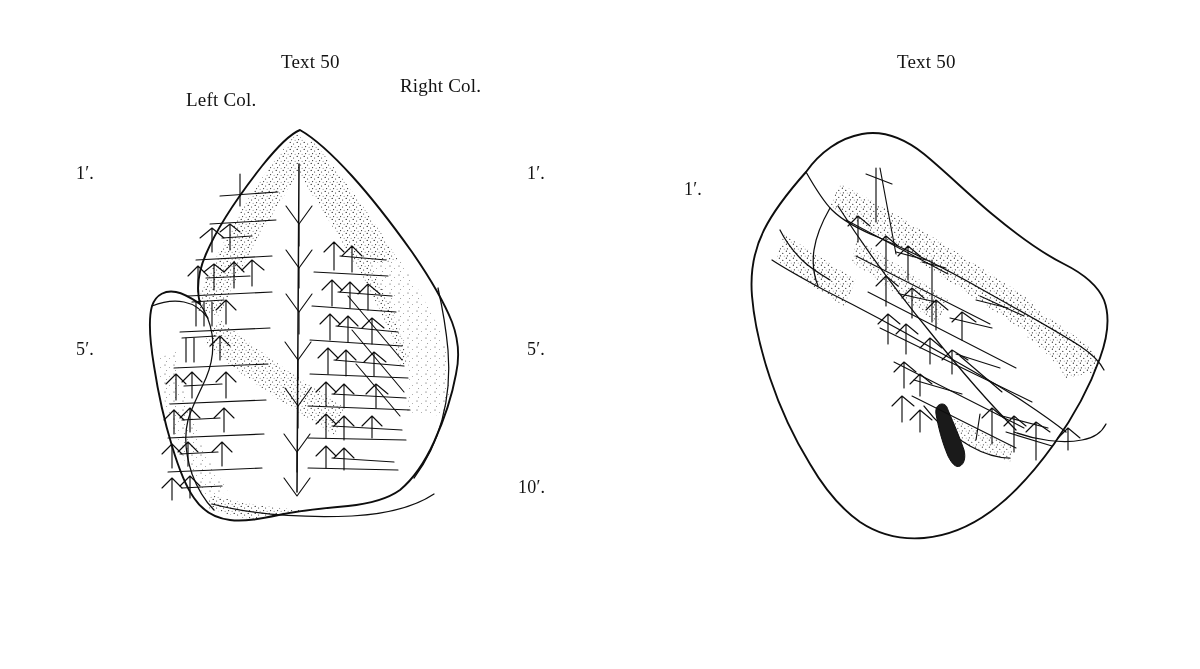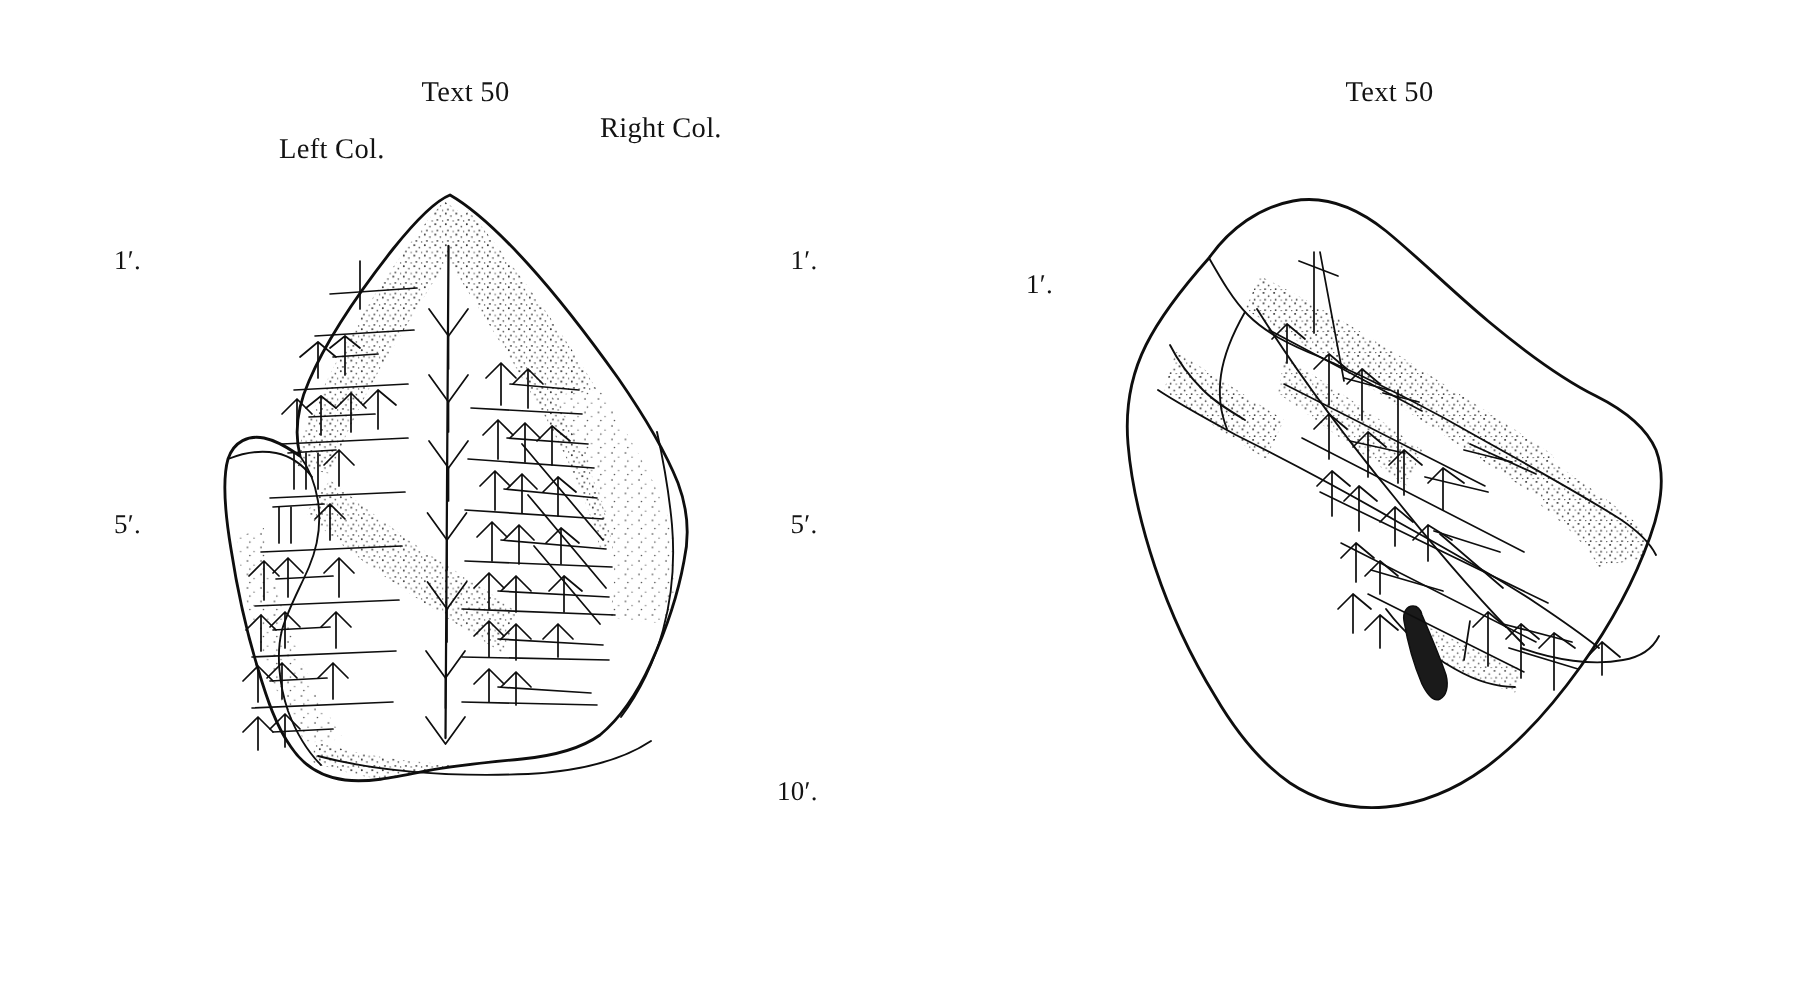--- a/index.html
+++ b/index.html
@@ -28,21 +28,21 @@
 
   
   #left-col-label{left:138px;top:90px;margin-left:48px;}
   #right-col-label{left:400px;top:76px;}
 
   
   #left-mark-1{left:76px;top:164px;}
   #left-mark-5{left:76px;top:340px;}
   #right-mark-1{left:527px;top:164px;}
   #right-mark-5{left:527px;top:340px;}
-  #right-mark-10{left:518px;top:478px;margin-top:40px;}
+  #right-mark-10{left:518px;top:478px;}
 
   
   #rev-mark-1{left:684px;top:180px;}
 
   svg.drawing{position:absolute;display:block;}
   #left-drawing{left:100px;top:120px;}
   #right-drawing{left:680px;top:110px;}
 
   .ink{fill:none;stroke:#0e0e0e;stroke-linecap:round;stroke-linejoin:round;}
   .outline{stroke-width:1.9;}

